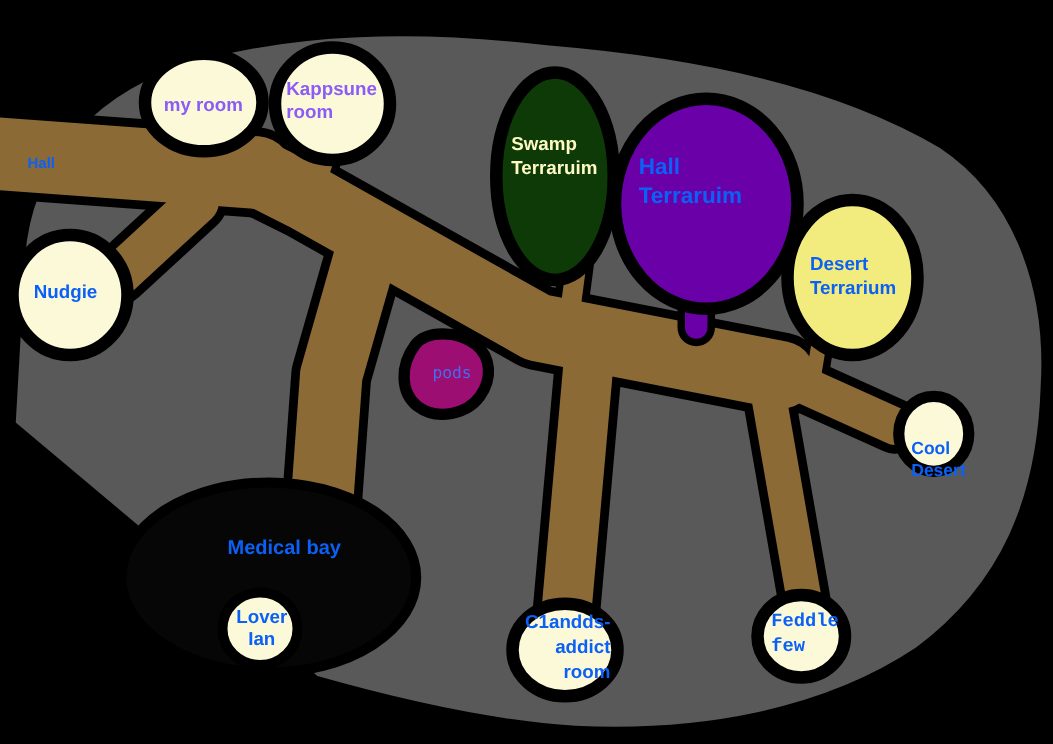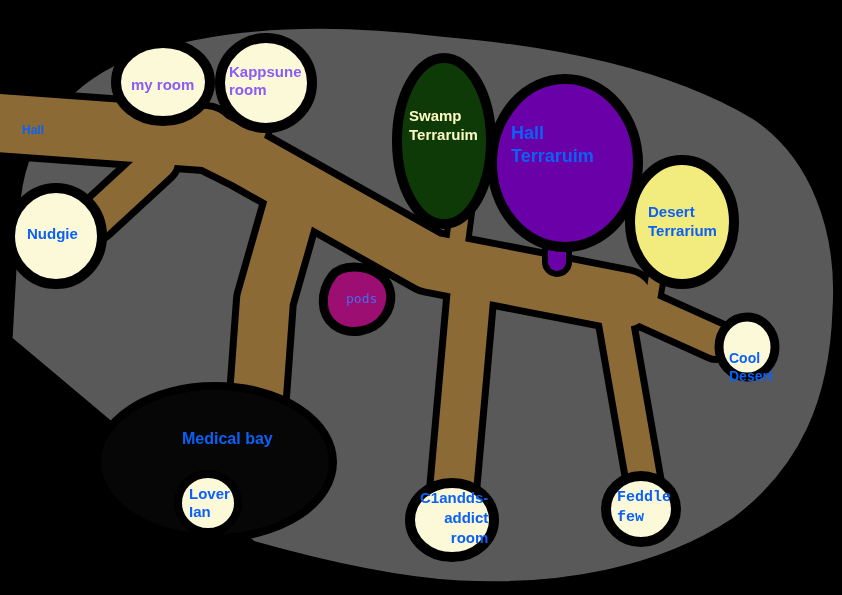--- a/index.html
+++ b/index.html
@@ -35,21 +35,21 @@
   .label-hall      { left: 22px;  top: 121px; font-size: 12px; }
   .label-my-room   { left: 131px; top: 75px;  }
   .label-kappsune  { left: 229px; top: 63px;  line-height: 18px; }
   .label-nudgie    { left: 27px;  top: 224px; text-align: center; }
   .label-swamp     { left: 409px; top: 106px; }
   .label-norn      { left: 511px; top: 122px; font-size: 18px; line-height: 23px; }
   .label-desert    { left: 648px; top: 202px; }
   .label-cool      { left: 729px; top: 329px; font-size: 14px; line-height: 18px; margin-top: 20px; }
   .label-pods      { left: 346px; top: 289px; font-family: "DejaVu Sans Mono", monospace; font-weight: normal; font-size: 13px; }
   .label-medical   { left: 169px; top: 429px; font-size: 16px; }
-  .label-lover     { left: 189px; top: 485px; line-height: 18px; }
+  .label-lover     { left: 189px; top: 485px; line-height: 18px; text-align: center; }
   .label-c1        { left: 420px; top: 488px; line-height: 20px; }
   .label-feddle    { left: 617px; top: 488px; line-height: 20px; }
 </style>
 </head>
 <body>
 
 <div class="map-wrap">
 
   <svg width="842" height="595" viewBox="0 0 842 595">
 

